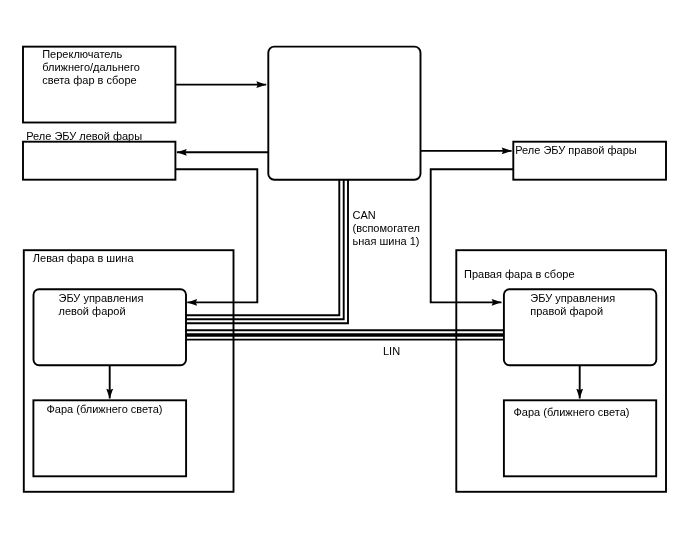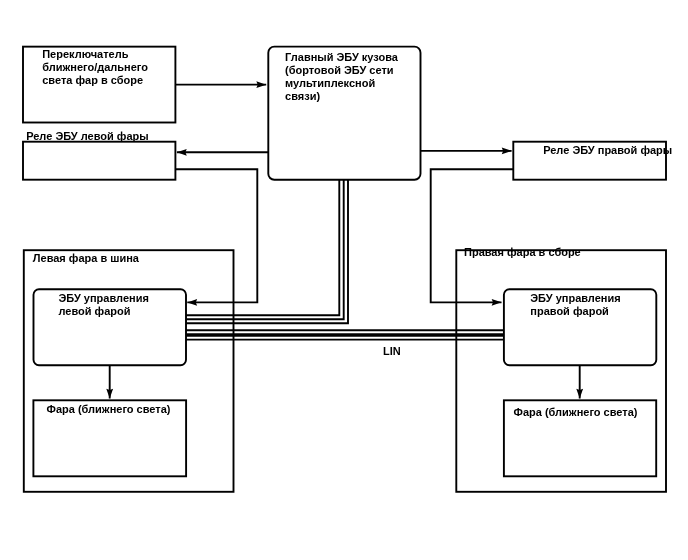--- a/index.html
+++ b/index.html
@@ -1,20 +1,20 @@
 <!DOCTYPE html>
 <html><head>
 <meta charset="utf-8">
 <title>Diagram</title>
 <style>
   html,body{margin:0;padding:0;background:#ffffff;}
   body{width:688px;height:560px;overflow:hidden;
        font-family:"Liberation Sans",sans-serif;
        -webkit-font-smoothing:antialiased;}
-  #stage{position:relative;width:688px;height:560px;background:#fff;font-weight:bold;}
+  #stage{position:relative;width:688px;height:560px;background:#fff;}
   #stage svg{position:absolute;left:0;top:0;display:block;}
   .bx{fill:none;stroke:#000;stroke-width:1.9;}
   .ln{stroke:#000;stroke-width:1.9;fill:none;stroke-linecap:butt;}
   .bus{stroke:#000;stroke-width:1.9;fill:none;stroke-linejoin:miter;}
   .lbl{position:absolute;font-family:"Liberation Sans",sans-serif;
        font-size:11px;line-height:13px;color:#000;white-space:pre;}
 </style>
 </head>
 <body>
 
@@ -62,30 +62,29 @@
     <path class="bus" d="M186.0 330.2 L503.9 330.2"></path>
     <path class="bus" d="M186.0 334.2 L503.9 334.2"></path>
     <path class="bus" d="M186.0 335.9 L503.9 335.9"></path>
     <path class="bus" d="M186.0 339.6 L503.9 339.6"></path>
   </g>
 </svg>
 
 <div class="lbl" style="left:42.2px;top:48.4px;">Переключатель
 ближнего/дальнего
 света фар в сборе</div>
-<div class="lbl" style="left:285.1px;top:51.3px;">Главный ЭБУ кузова
-(бортовой ЭБУ сети
-мультиплексной
-связи)</div>
 <div class="lbl" style="left:26.2px;top:130px;">Реле ЭБУ левой фары</div>
-<div class="lbl" style="left:515.2px;top:144.3px;margin-left:28px;">Реле ЭБУ правой фары</div>
+<div class="lbl" style="left:515.2px;top:144.3px;">Реле ЭБУ правой фары</div>
 <div class="lbl" style="left:32.8px;top:252.4px;">Левая фара в шина</div>
-<div class="lbl" style="left:464.0px;top:246px;">Правая фара в сборе</div>
+<div class="lbl" style="left:464.0px;top:268px;">Правая фара в сборе</div>
 <div class="lbl" style="left:58.5px;top:292.3px;">ЭБУ управления
 левой фарой</div>
 <div class="lbl" style="left:530.3px;top:291.7px;">ЭБУ управления
 правой фарой</div>
 <div class="lbl" style="left:46.5px;top:403.3px;">Фара (ближнего света)</div>
 <div class="lbl" style="left:513.5px;top:406.3px;">Фара (ближнего света)</div>
 
+<div class="lbl" style="left:352.5px;top:209.2px;">CAN
+(вспомогател
+ьная шина 1)</div>
 <div class="lbl" style="left:383.0px;top:345.3px;text-align:center;">LIN</div>
 
 </div>
 
 </body></html>

